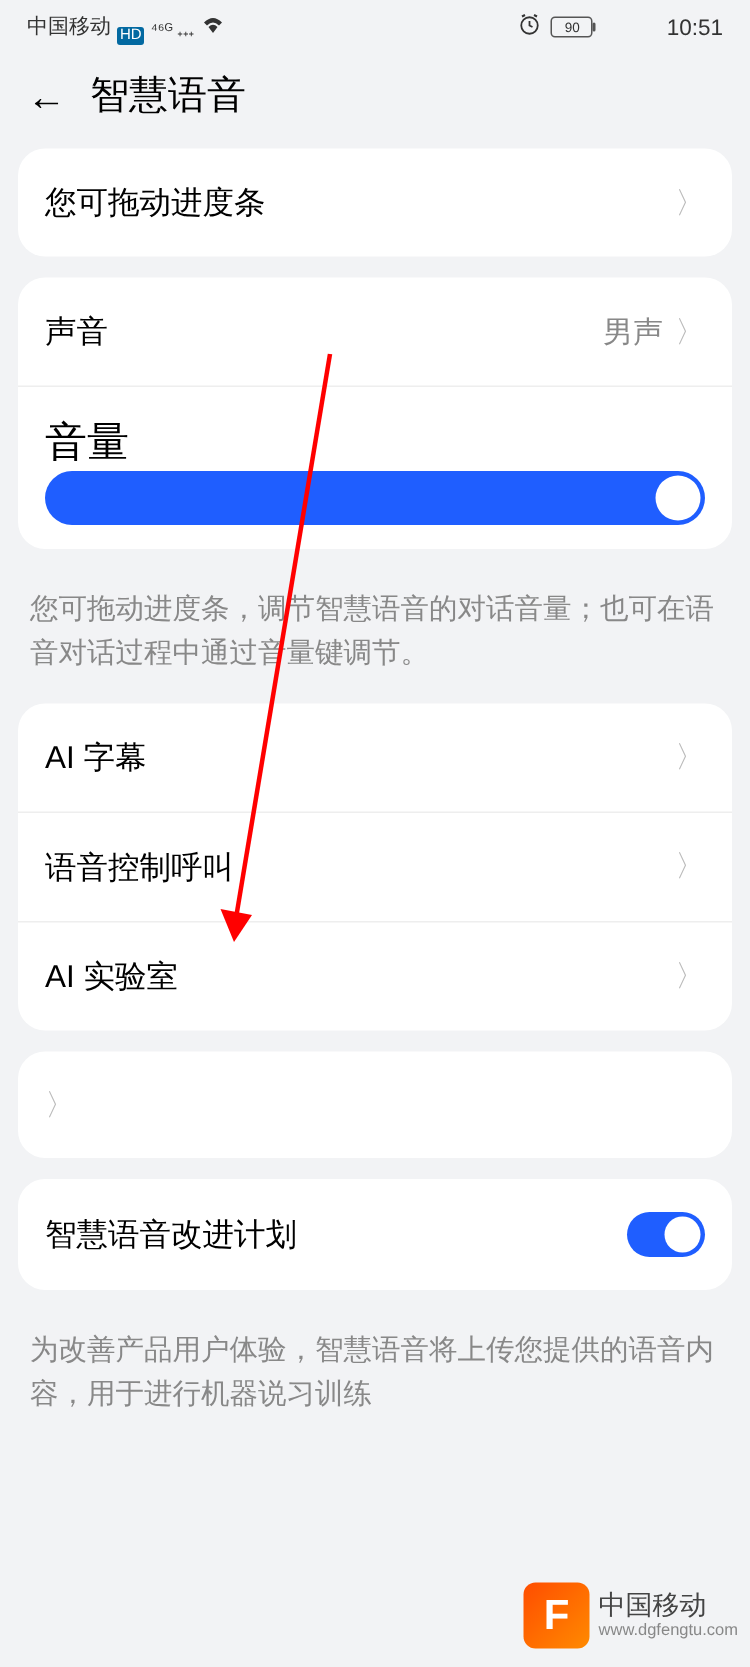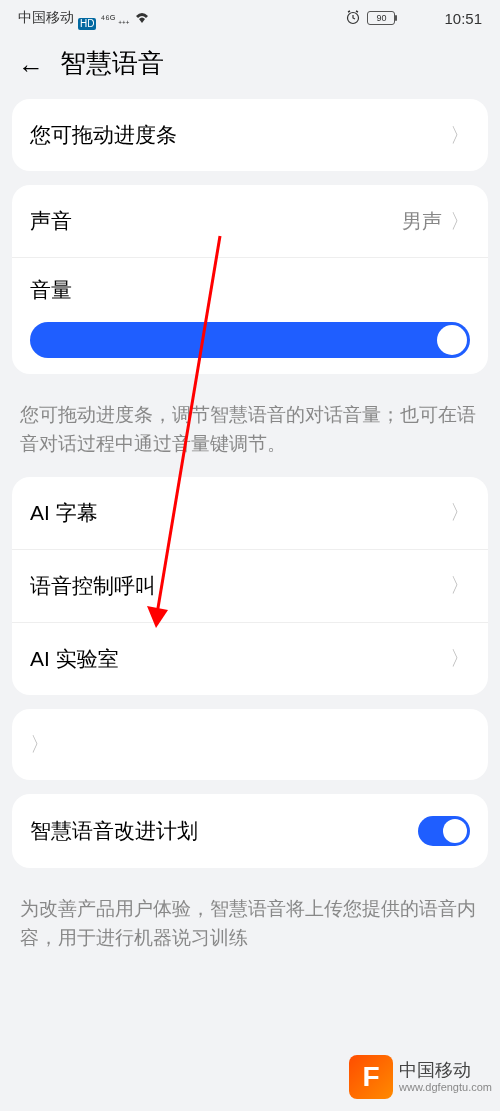--- a/index.html
+++ b/index.html
@@ -52,21 +52,21 @@
       padding: 22px 18px;
       min-height: 68px;
     }
     .row + .row { border-top: 1px solid #eee; }
     .row-label { font-size: 21px; color:#000; }
     .row-right { display:flex; align-items:center; gap:8px;}
     .row-value { font-size: 20px; color:#888; }
     .chevron { color:#bbb; font-size:20px; }
 
     .slider-section { padding: 18px 18px 8px; }
-    .slider-label { font-size: 21px; margin-bottom: 18px; }
+    .slider-label { font-size: 28px; }
     .slider {
       position: relative;
       height: 36px;
       border-radius: 18px;
       background: #1f5eff;
       margin-bottom: 8px;
     }
     .slider-thumb {
       position: absolute;
       right: 3px; top: 3px;

